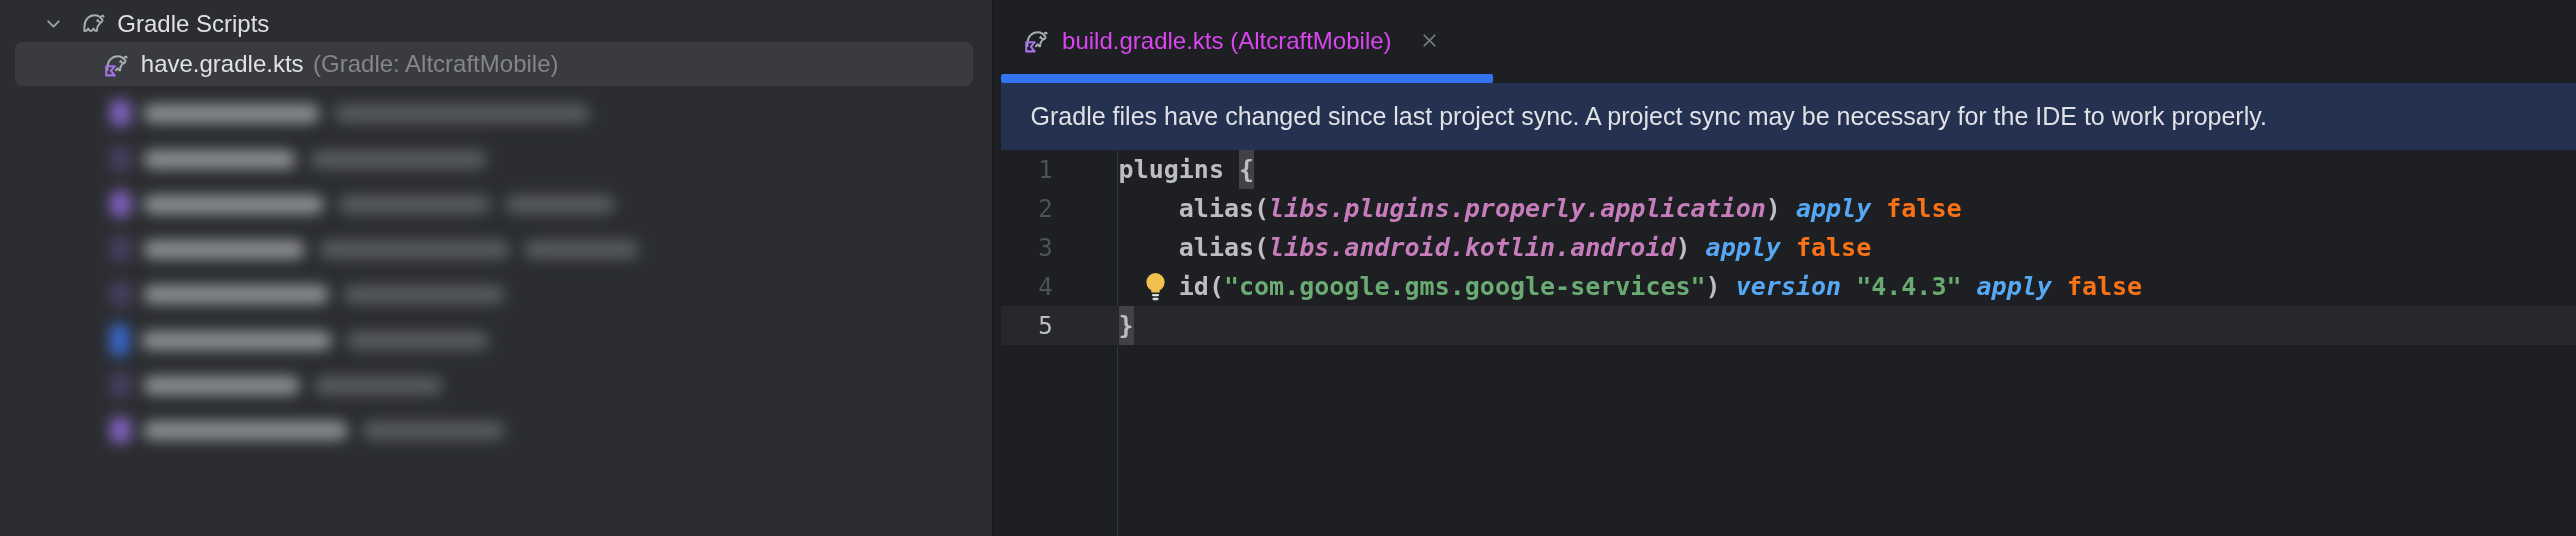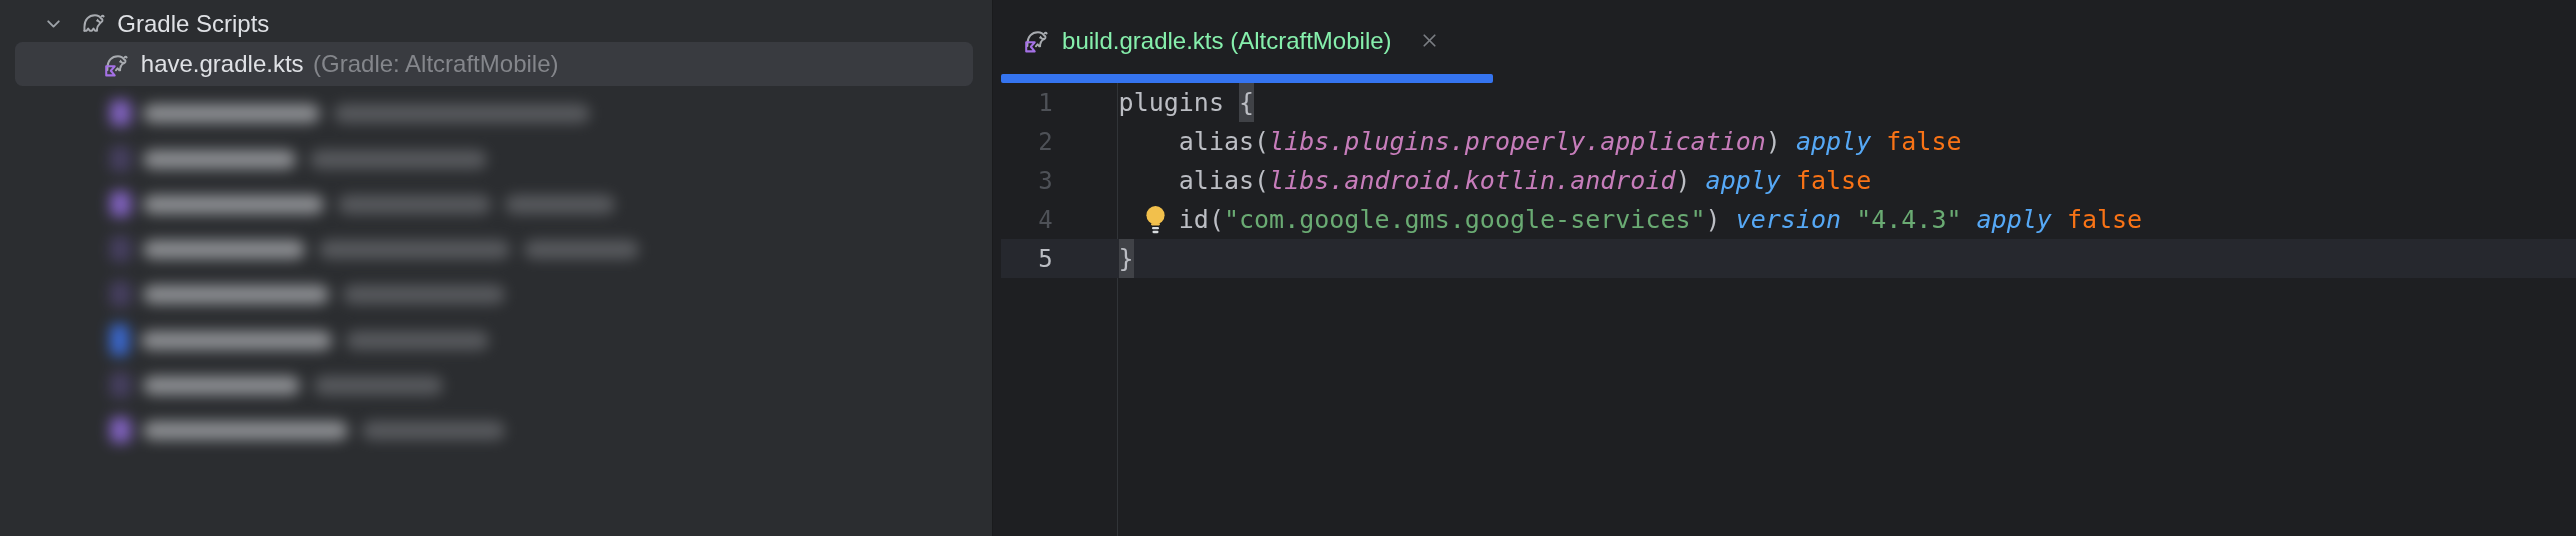--- a/index.html
+++ b/index.html
@@ -33,37 +33,37 @@
   .rbar.bright{background:#97999d;}
   .rbar.dim{background:#5d5f63;}
   
   .editor-main{
     position:absolute;left:993px;top:0;width:1583px;height:536px;
     background:#1e1f22;box-sizing:border-box;padding-left:7.6px;
   }
   .tab-bar{position:relative;height:83px;}
   .tab{
     display:inline-flex;align-items:center;height:74px;margin-top:3.8px;
-    padding:0 23px 0 21px;color:#86efac;font-size:24px;cursor:pointer;
+    padding:0 23px 0 21px;color:#d946ef;font-size:24px;cursor:pointer;
   }
   .tab .g-icon{margin-right:11.5px;}
   .tab-close{width:21px;height:21px;margin-left:27px;flex:none;}
   .tab-underline{position:absolute;left:0;bottom:0;width:492px;height:8.6px;border-radius:1.9px;}
   .banner{
     height:67px;display:flex;align-items:center;
     padding-left:30px;color:#dfe1e5;font-size:25px;box-sizing:border-box;
   }
   .code-area{position:relative;font-family:"DejaVu Sans Mono","Liberation Mono",monospace;font-size:25px;}
   .gutter-sep{position:absolute;left:116px;top:0;bottom:-387px;width:1px;background:#313438;}
   .line{display:flex;align-items:center;height:39px;position:relative;}
   .line.current{background:#26282e;}
   .ln{flex:none;width:52px;text-align:right;color:#4e5157;font-size:24px;}
   .line.current .ln{color:#bcbec4;}
   .gutpad{flex:none;width:66px;align-self:stretch;}
-  .codetext{white-space:pre;line-height:39px;}
+  .codetext{white-space:pre;line-height:39px;font-weight:bold;}
   .c-default{color:#bcbec4;}
   .c-property{color:#c77dbb;font-style:italic;}
   .c-function{color:#56a8f5;font-style:italic;}
   .c-keyword{color:#f97316;}
   .c-string{color:#6aab73;}
   .hl{display:inline-block;height:39px;background:#404247;}
   .bulb{position:absolute;left:143px;top:4.8px;width:23px;height:30px;}
   svg{display:block;}
 </style>
 </head>
@@ -161,20 +161,23 @@
         </svg>
         <span>build.gradle.kts (AltcraftMobile)</span>
         <svg class="tab-close" viewBox="0 0 24 24" stroke="#7a7d83" stroke-width="2" stroke-linecap="round">
             <line x1="6" y1="6" x2="18" y2="18"></line>
             <line x1="18" y1="6" x2="6" y2="18"></line>
           </svg>
       </div>
       <div class="tab-underline" id="tab-underline" style="background: rgb(53, 116, 240);"></div>
     </div>
 
+    <div class="banner" id="sync-banner" style="background: rgb(37, 49, 80);">
+      <span>Gradle files have changed since last project sync. A project sync may be necessary for the IDE to work properly.</span>
+    </div>
 
     <div class="code-area" id="code-area">
       <div class="gutter-sep"></div>
     <div class="line">
           <span class="ln">1</span>
           <span class="gutpad"></span>
           <span class="codetext"><span class="c-default">plugins </span><span class="c-default hl">{</span></span>
         </div>
         <div class="line">
           <span class="ln">2</span>

